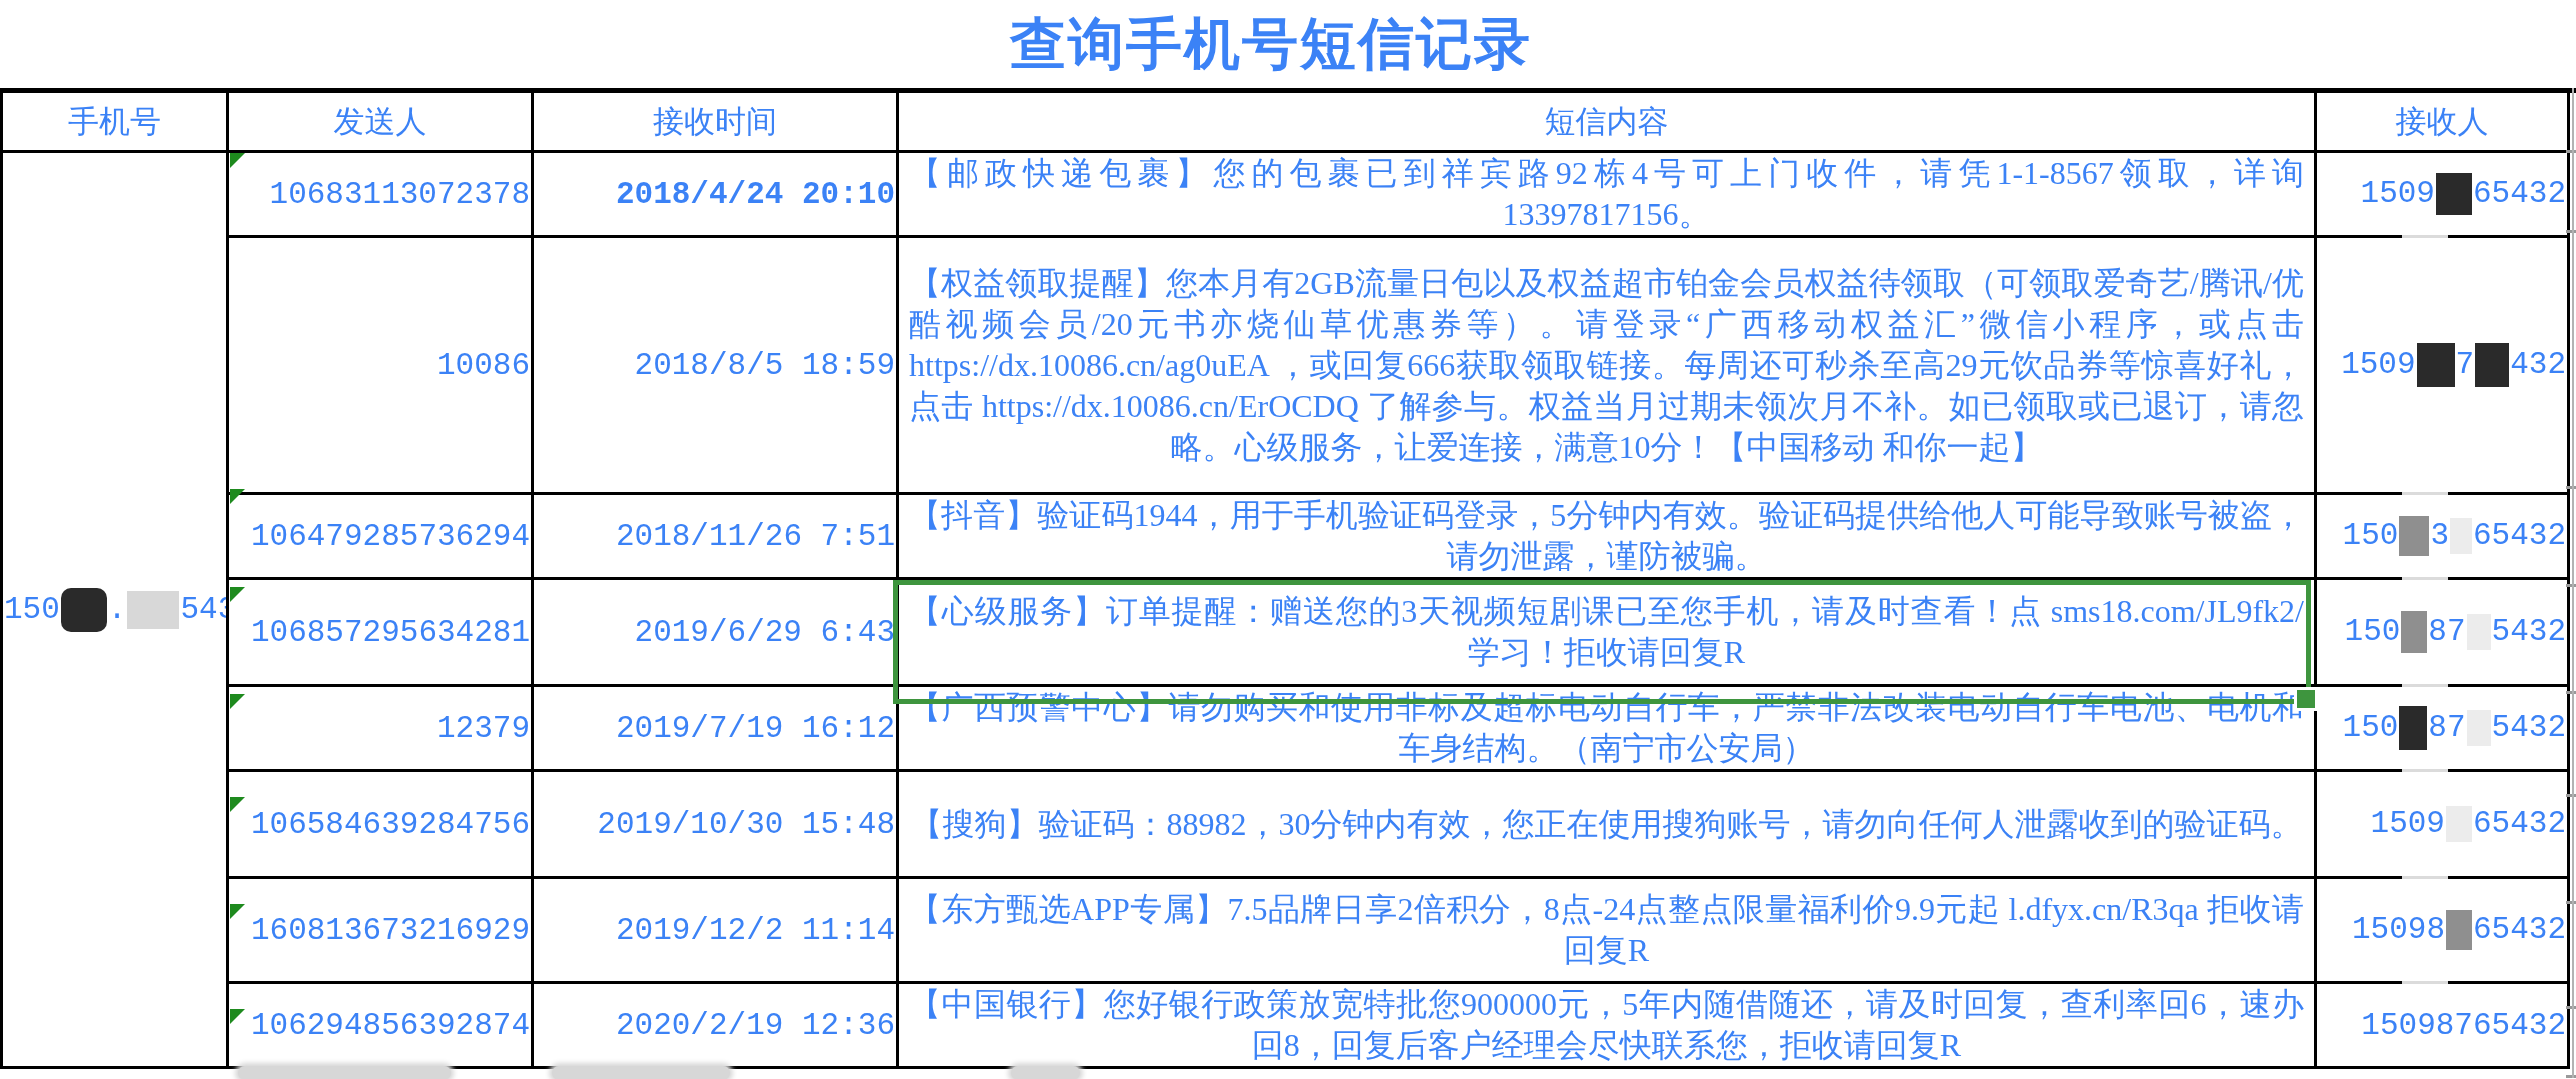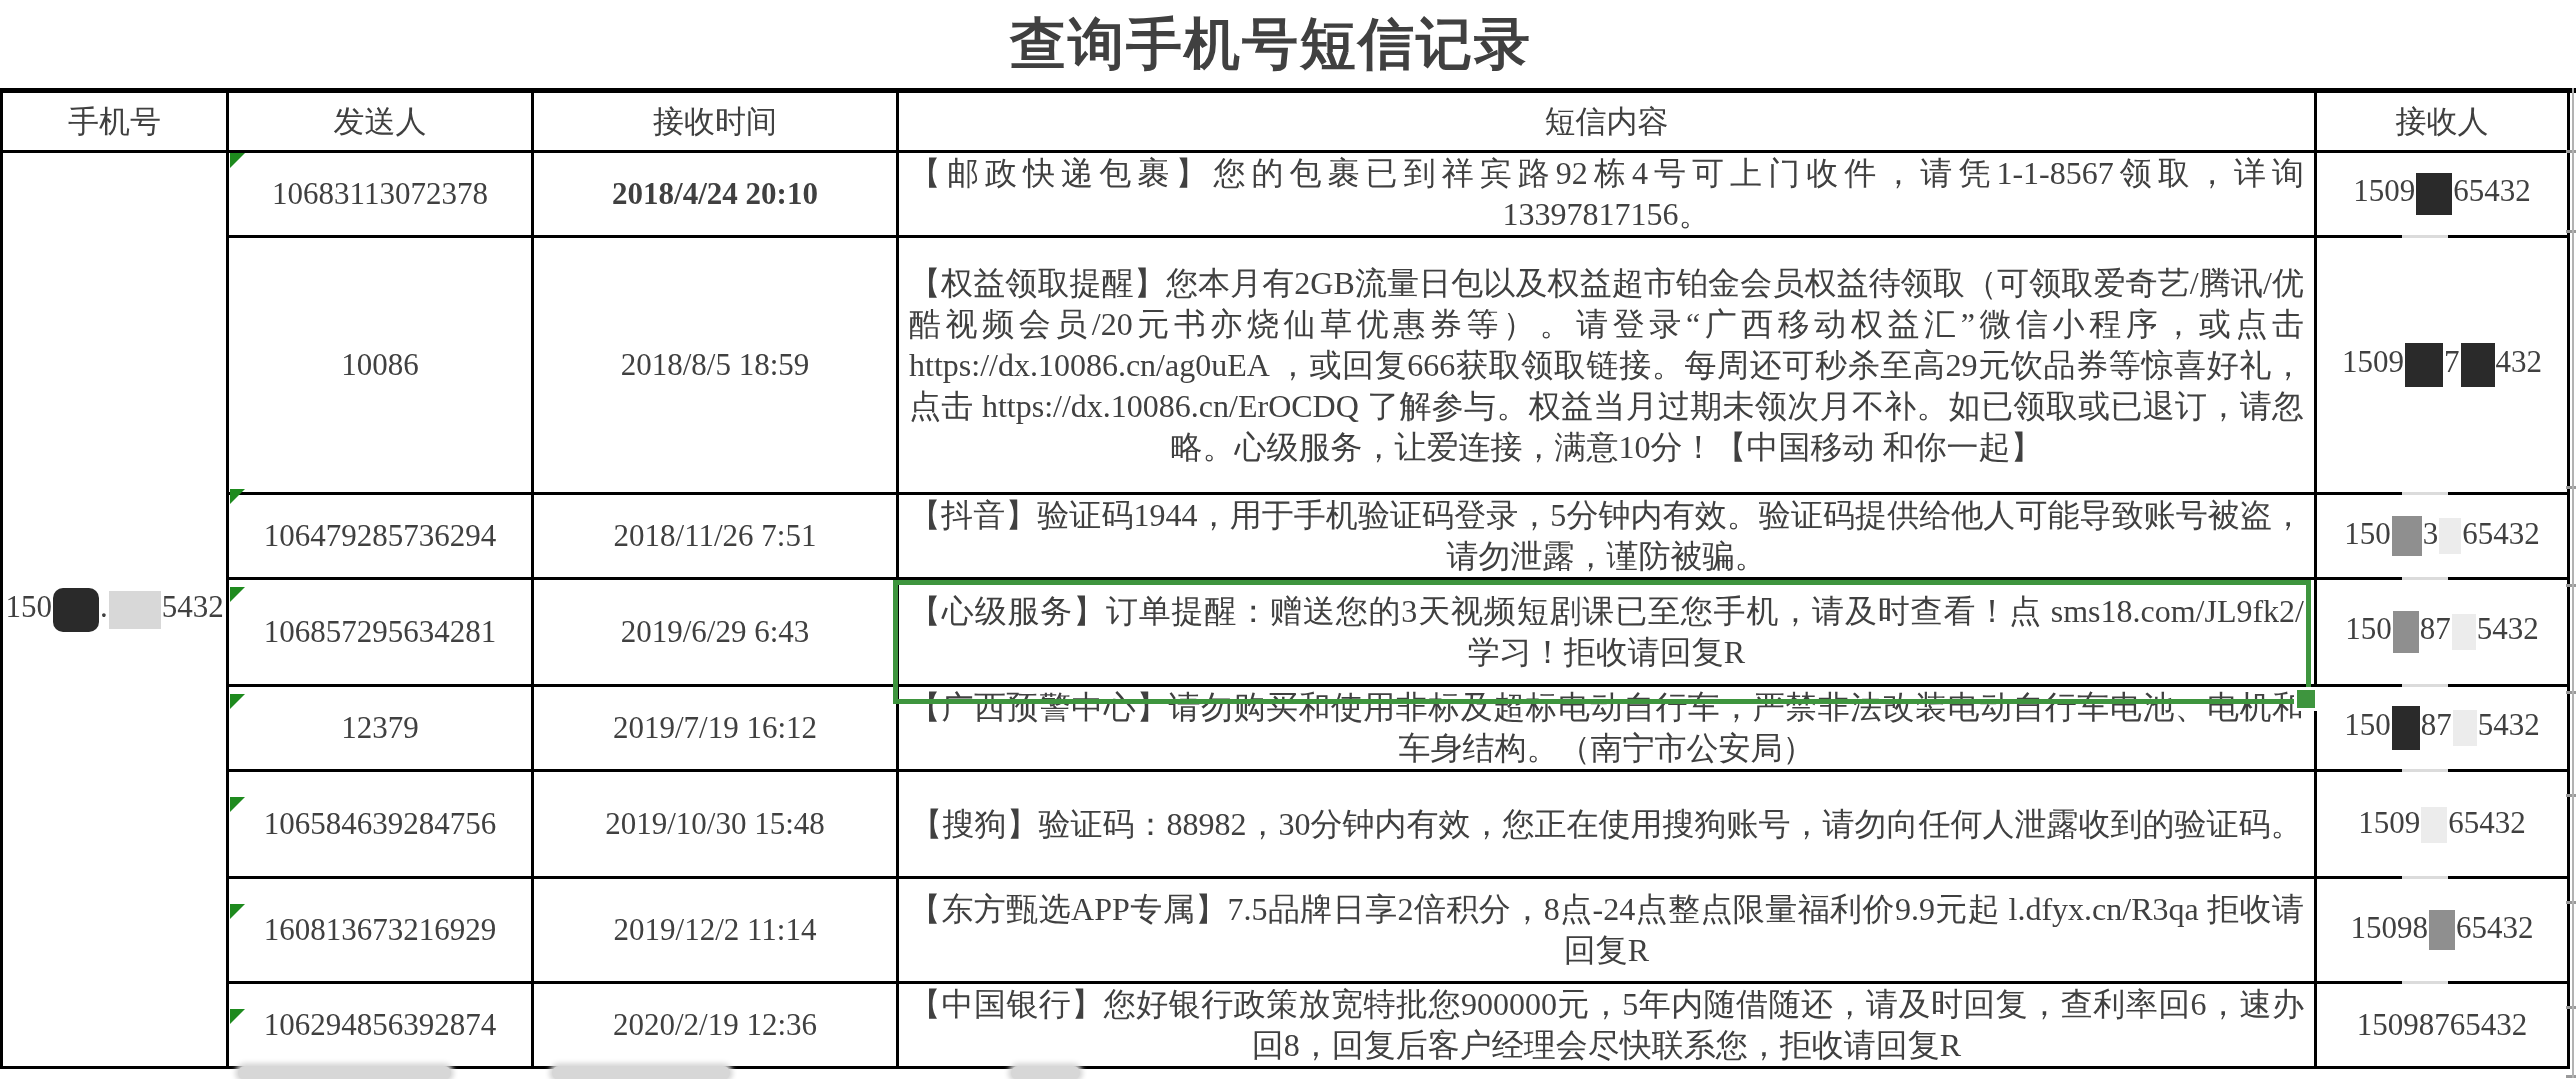--- a/index.html
+++ b/index.html
@@ -1,24 +1,24 @@
 <!DOCTYPE html>
 <html><head>
 <meta charset="utf-8">
 <style>
   html,body{margin:0;padding:0;background:#fff;}
   .canvas{position:relative;width:2576px;height:1080px;background:#ffffff;overflow:hidden;
-          font-family:"Liberation Serif","DejaVu Serif",serif;color:#404040;}
+          font-family:"Liberation Serif","DejaVu Serif",serif;color:#3b82f6;}
   .title{position:absolute;top:4px;left:0;width:2542px;height:81px;line-height:81px;
          text-align:center;font-size:56px;font-weight:700;letter-spacing:2px;}
   table.sheet{position:absolute;top:88px;left:0;width:2566px;border-collapse:collapse;table-layout:fixed;}
   table.sheet th,table.sheet td{border:3px solid #000;vertical-align:middle;overflow:hidden;background:#fff;}
   table.sheet thead th{border-top:5px solid #000;font-size:31px;font-weight:400;text-align:center;
                        font-family:"Liberation Sans","DejaVu Sans",sans-serif;}
-  td.num{font-size:31px;text-align:center;white-space:nowrap;}
+  td.num{font-size:31px;text-align:right;white-space:nowrap;font-family:Liberation Mono, monospace;}
   td.time-bold{font-weight:700;}
   td.content{font-size:32px;line-height:41px;text-align:justify;text-align-last:center;padding:0 10px;}
   .seg-text{position:relative;z-index:10;}
   .seg-box{display:inline-block;vertical-align:middle;margin:0 1px;position:relative;z-index:10;}
   .err-triangle{position:absolute;width:0;height:0;border-right:15px solid transparent;z-index:12;}
   .selection{position:absolute;z-index:15;pointer-events:none;}
   .fill-handle{position:absolute;right:-12px;bottom:-12px;width:18px;height:18px;border:3px solid #fff;z-index:16;}
   .white-strip{position:absolute;background:rgba(255,255,255,0.86);z-index:5;}
   .smudge{position:absolute;height:14px;border-radius:7px;background:#d7d7d7;box-shadow:0 0 5px 3px #d7d7d7;z-index:20;}
   .sliver-stub{position:absolute;left:2566px;width:10px;height:3px;background:#9a9a9a;z-index:2;}

